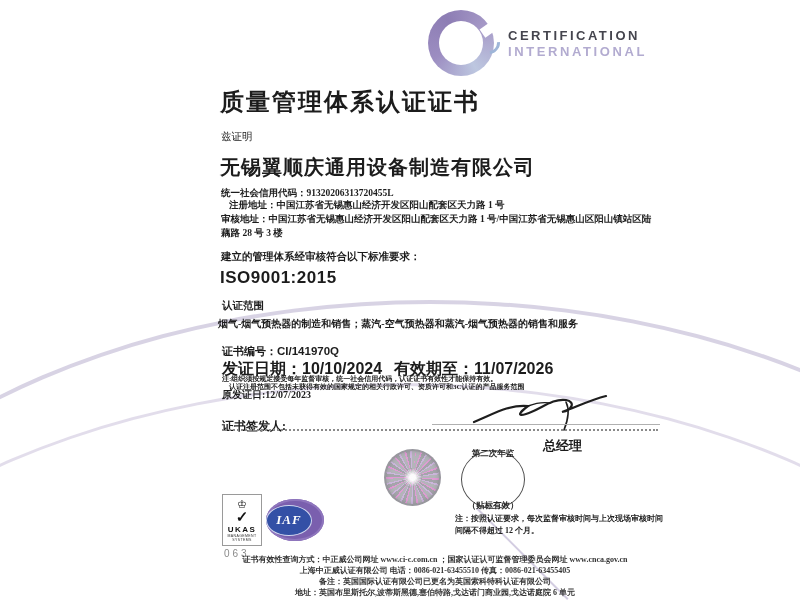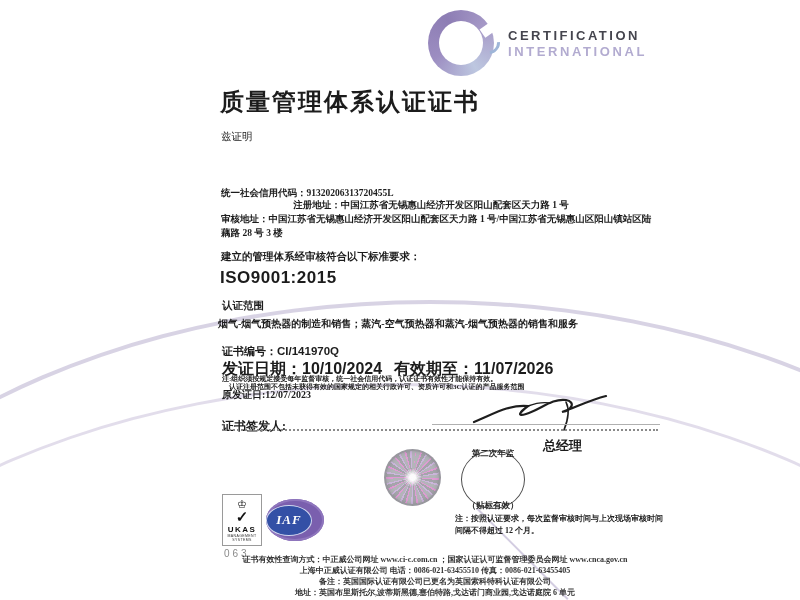--- a/index.html
+++ b/index.html
@@ -25,21 +25,21 @@
   .brand-text { position:absolute; left:80px; top:20px; font-family:"Liberation Sans",sans-serif; }
   .brand-line1 { font-size:13px; letter-spacing:2.5px; color:#45454e; font-weight:bold; }
   .brand-line2 { font-size:13px; letter-spacing:2.6px; color:#b2abd0; font-weight:bold; margin-top:1px; }
 
   
   .abs { position:absolute; }
   .title { left:220px; top:86px; font-size:24px; font-weight:bold; letter-spacing:2px; }
   .intro { left:221px; top:130px; font-size:10.5px; }
   .company { left:220px; top:154px; font-size:20px; font-weight:bold; letter-spacing:1px; }
   .credit { left:221px; top:187px; font-size:9.5px; font-weight:bold; }
-  .addr-reg { left:216px; top:199px; font-size:9.5px; font-weight:bold; width:430px;text-align:center; }
+  .addr-reg { left:229px; top:199px; font-size:9.5px; font-weight:bold; width:430px; }
   .addr-audit { left:221px; top:213px; font-size:9.5px; font-weight:bold; width:432px; line-height:1.45; }
   .std-statement { left:221px; top:250px; font-size:10.5px; font-weight:bold; }
   .iso { left:220px; top:268px; font-size:17px; font-weight:bold; font-family:"Liberation Sans",sans-serif; letter-spacing:0.5px; }
   .scope-label { left:222px; top:299px; font-size:10.5px; font-weight:bold; }
   .scope-text { left:218px; top:317px; font-size:10px; font-weight:bold; width:440px; }
 
   .cert-line { left:222px; top:344px; font-size:11px; font-weight:bold; }
   .cert-line .num { font-family:"Liberation Sans",sans-serif; font-size:11.5px; }
   .date-line { left:222px; top:359px; font-size:16px; font-weight:bold; }
   .date-line .num { font-family:"Liberation Sans",sans-serif; }
@@ -102,20 +102,21 @@
     </div>
     <div class="brand-text">
       <div class="brand-line1">CERTIFICATION</div>
       <div class="brand-line2">INTERNATIONAL</div>
     </div>
   </div>
 
   <div class="abs title">质量管理体系认证证书</div>
   <div class="abs intro">兹证明</div>
 
+  <div class="abs company">无锡翼顺庆通用设备制造有限公司</div>
   <div class="abs credit"><span>统一社会信用代码：</span><span>91320206313720455L</span></div>
   <div class="abs addr-reg">注册地址：中国江苏省无锡惠山经济开发区阳山配套区天力路 1 号</div>
   <div class="abs addr-audit">审核地址：中国江苏省无锡惠山经济开发区阳山配套区天力路 1 号/中国江苏省无锡惠山区阳山镇站区陆藕路 28 号 3 楼</div>
 
   <div class="abs std-statement">建立的管理体系经审核符合以下标准要求：</div>
   <div class="abs iso">ISO9001:2015</div>
 
   <div class="abs scope-label">认证范围</div>
   <div class="abs scope-text">烟气-烟气预热器的制造和销售；蒸汽-空气预热器和蒸汽-烟气预热器的销售和服务</div>
 

